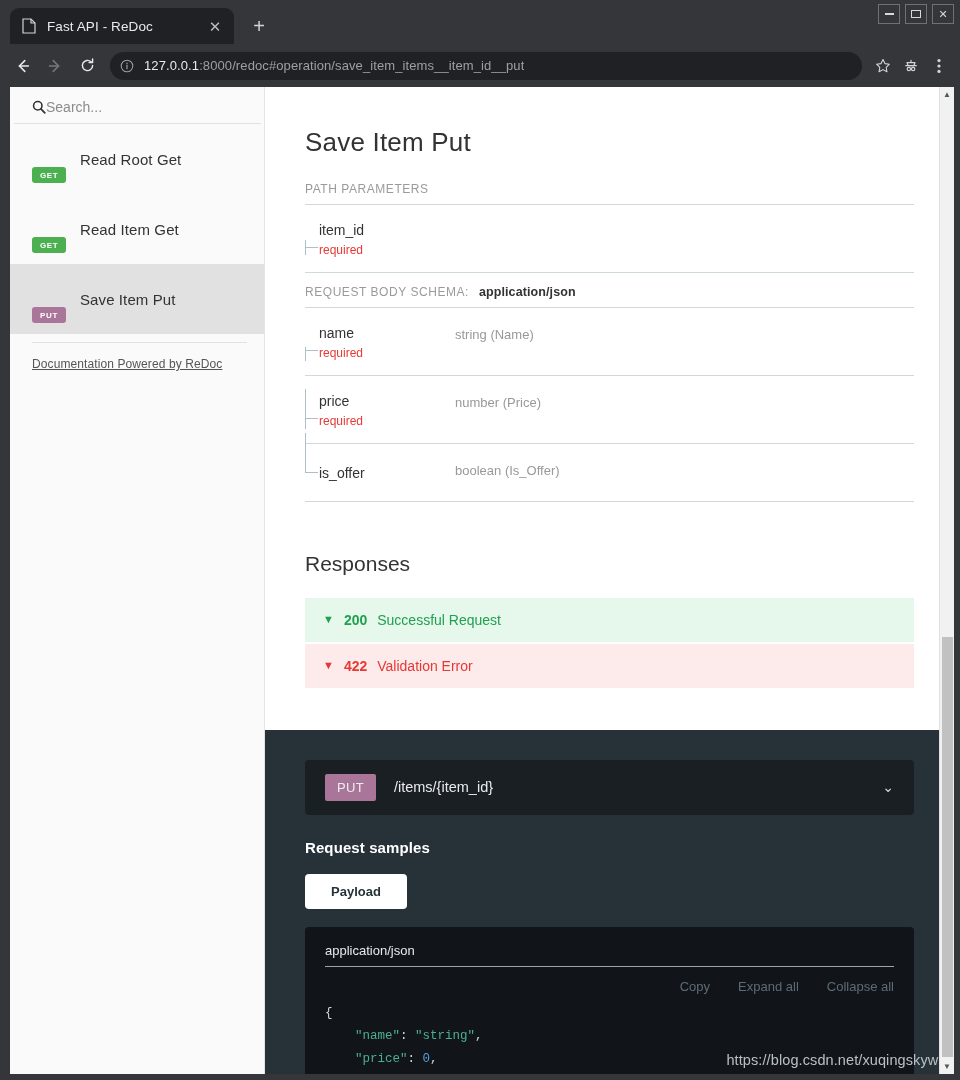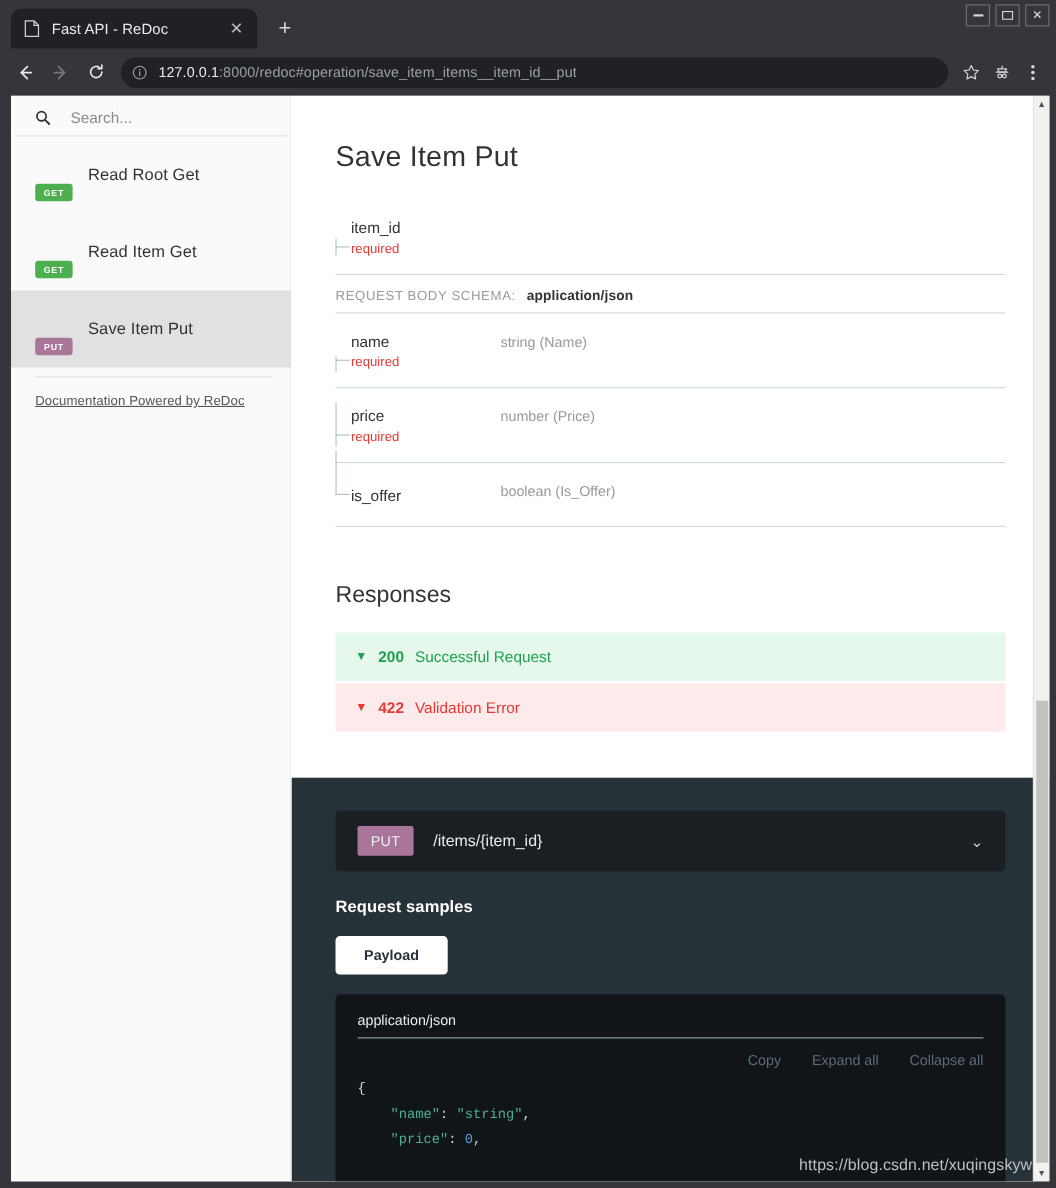--- a/index.html
+++ b/index.html
@@ -112,21 +112,21 @@
   
   .sidebar {
     width: 255px; flex: 0 0 255px;
     background: #fafafa;
     height: 100%;
     padding-top: 6px;
     position: relative;
     overflow: hidden;
   }
   .search-row {
-    display: flex; align-items: center; gap: 18px;
+    display: flex; align-items: center; gap: 0;
     padding: 6px 18px 8px 18px;
     border-bottom: 1px solid #e1e1e1;
     margin: 0 4px;
   }
   .search-icon { color: #333; flex: 0 0 14px; display:flex; }
   .search-input {
     border: none; outline: none; background: transparent;
     font-family: "Liberation Sans", sans-serif;
     font-size: 14px; color: #333; width: 100%;
   }
@@ -413,20 +413,23 @@
       <div class="sb-right-border"></div>
     </div>
 
     <div class="main">
 
       <div class="doc-white">
         <div class="doc-inner">
 
           <h1 class="op-title">Save Item Put</h1>
 
+          <div class="sec-label">
+            <span>PATH PARAMETERS</span>
+          </div>
           <div class="param-table">
             <div class="param-row">
               <div class="pname-cell">
                 <span class="tree">
                   <span class="h"></span>
                     <span class="cap"></span>
                 </span>
                 <span>
                   <span class="pname">item_id</span><br>
                   <span class="preq">required</span>

